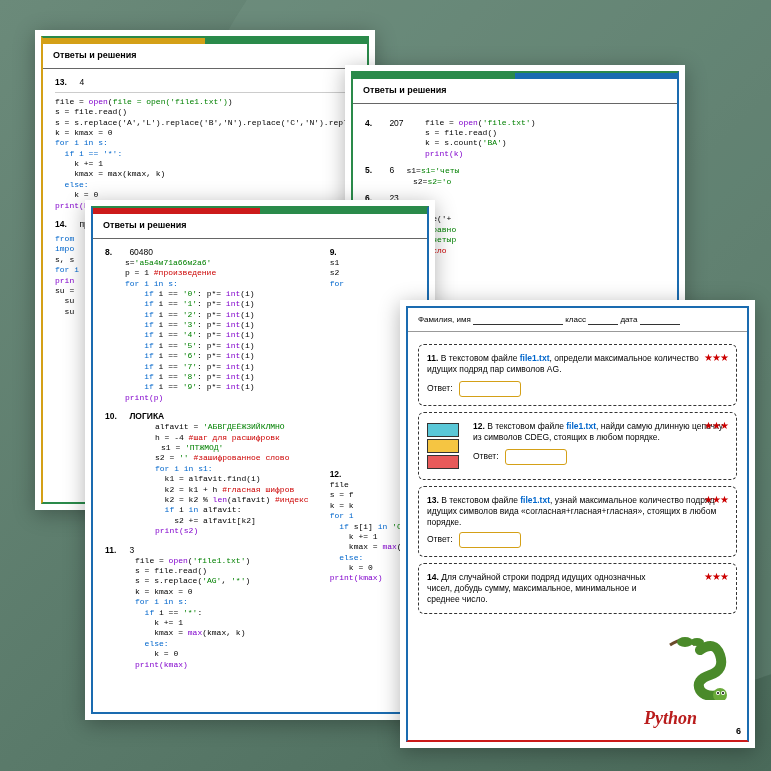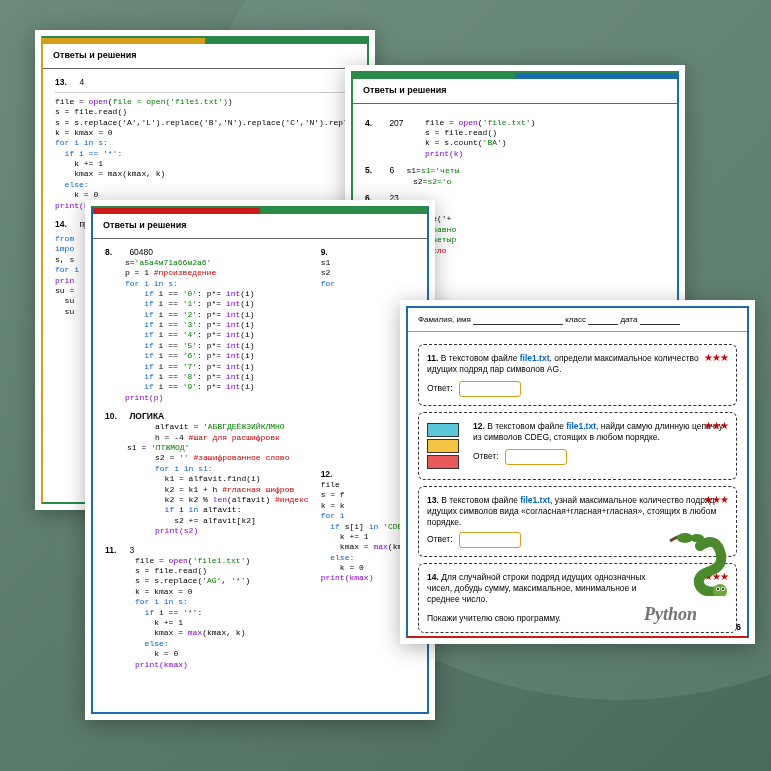--- a/index.html
+++ b/index.html
@@ -79,21 +79,21 @@
     width: 340px;
     height: 480px;
     top: 65px;
     left: 345px;
   }
   .page3 .page-border { border-color: #2a8a4a; border-right-color: #1a6bb0; }
 
   
   .page4 {
     width: 355px;
-    height: 344px;
+    height: 448px;
     top: 300px;
     left: 400px;
   }
   .page4 .page-border { border-color: #1a6bb0; border-bottom-color: #cc1a1a; }
 
   .task-box {
     border: 1.5px dashed #333;
     border-radius: 6px;
     margin: 6px 0;
     padding: 8px;
@@ -131,21 +131,21 @@
     vertical-align: bottom;
   }
   .python-logo {
     position: absolute;
     bottom: 10px;
     right: 50px;
     font-family: cursive;
     font-size: 18px;
     font-style: italic;
     font-weight: bold;
-    color: #737373;
+    color: #b91c1c;
   }
   .snake {
     position: absolute;
     bottom: 40px;
     right: 12px;
     width: 70px;
     height: 70px;
   }
   .page-num {
     position: absolute;
@@ -249,42 +249,42 @@
   </div>
 </div>
 
 <div class="page page2">
   <div class="page-border">
     <div class="header-bar">
       <div class="hbar-seg" style="background:#cc1a1a"></div>
       <div class="hbar-seg" style="background:#2a8a4a"></div>
     </div>
     <div class="page-header">Ответы и решения</div>
-    <div class="page-content" style="display:flex;gap:12px">
+    <div class="page-content" style="display:flex;gap:21px">
       <div style="flex:1">
         <div><span class="qnum">8.</span> <span>60480</span></div>
         <div class="code-line" style="margin-left:20px">s=<span class="kw-green">'а5а4м71а66м2а6'</span></div>
         <div class="code-line" style="margin-left:20px">p = 1 <span class="kw-red">#произведение</span></div>
         <div class="code-line kw-blue" style="margin-left:20px">for i in s:</div>
         <div class="code-line" style="margin-left:20px"><span class="kw-blue">    if</span> i == <span class="kw-green">'0'</span>: p*= <span class="kw-purple">int</span>(i)</div>
         <div class="code-line" style="margin-left:20px"><span class="kw-blue">    if</span> i == <span class="kw-green">'1'</span>: p*= <span class="kw-purple">int</span>(i)</div>
         <div class="code-line" style="margin-left:20px"><span class="kw-blue">    if</span> i == <span class="kw-green">'2'</span>: p*= <span class="kw-purple">int</span>(i)</div>
         <div class="code-line" style="margin-left:20px"><span class="kw-blue">    if</span> i == <span class="kw-green">'3'</span>: p*= <span class="kw-purple">int</span>(i)</div>
         <div class="code-line" style="margin-left:20px"><span class="kw-blue">    if</span> i == <span class="kw-green">'4'</span>: p*= <span class="kw-purple">int</span>(i)</div>
         <div class="code-line" style="margin-left:20px"><span class="kw-blue">    if</span> i == <span class="kw-green">'5'</span>: p*= <span class="kw-purple">int</span>(i)</div>
         <div class="code-line" style="margin-left:20px"><span class="kw-blue">    if</span> i == <span class="kw-green">'6'</span>: p*= <span class="kw-purple">int</span>(i)</div>
         <div class="code-line" style="margin-left:20px"><span class="kw-blue">    if</span> i == <span class="kw-green">'7'</span>: p*= <span class="kw-purple">int</span>(i)</div>
         <div class="code-line" style="margin-left:20px"><span class="kw-blue">    if</span> i == <span class="kw-green">'8'</span>: p*= <span class="kw-purple">int</span>(i)</div>
         <div class="code-line" style="margin-left:20px"><span class="kw-blue">    if</span> i == <span class="kw-green">'9'</span>: p*= <span class="kw-purple">int</span>(i)</div>
         <div class="code-line kw-purple" style="margin-left:20px">print(p)</div>
 
         <div style="margin-top:8px"><span class="qnum">10.</span> <b>ЛОГИКА</b></div>
         <div class="code-line" style="margin-left:50px">alfavit = <span class="kw-green">'АБВГДЕЁЖЗИЙКЛМНО</span></div>
         <div class="code-line" style="margin-left:50px">h = -4 <span class="kw-red">#шаг для расшифровк</span></div>
-        <div class="code-line" style="margin-left:22px">s1 = <span class="kw-green">'ПТЖМОД'</span></div>
+        <div class="code-line" style="margin-left:56px">s1 = <span class="kw-green">'ПТЖМОД'</span></div>
         <div class="code-line" style="margin-left:50px">s2 = <span class="kw-green">''</span> <span class="kw-red">#зашифрованное слово</span></div>
         <div class="code-line kw-blue" style="margin-left:50px">for i in s1:</div>
         <div class="code-line" style="margin-left:50px">  k1 = alfavit.find(i)</div>
         <div class="code-line" style="margin-left:50px">  k2 = k1 + h <span class="kw-red">#гласная шифров</span></div>
         <div class="code-line" style="margin-left:50px">  k2 = k2 % <span class="kw-purple">len</span>(alfavit) <span class="kw-red">#индекс</span></div>
         <div class="code-line" style="margin-left:50px"><span class="kw-blue">  if</span> i <span class="kw-blue">in</span> alfavit:</div>
         <div class="code-line" style="margin-left:50px">    s2 += alfavit[k2]</div>
         <div class="code-line kw-purple" style="margin-left:50px">print(s2)</div>
 
         <div style="margin-top:8px"><span class="qnum">11.</span> <span>3</span></div>
@@ -357,21 +357,20 @@
         <div class="stars">★★★</div>
         <b>13.</b>
         <span>В текстовом файле </span><span class="filelink">file1.txt</span><span>, узнай максимальное количество подряд идущих символов вида «согласная+гласная+гласная», стоящих в любом порядке.</span>
         <div style="margin-top:4px"><span>Ответ:</span> <span class="answer-box"></span></div>
       </div>
 
       <div class="task-box" style="padding-right:80px">
         <div class="stars">★★★</div>
         <b>14.</b>
         <span>Для случайной строки подряд идущих однозначных чисел, добудь сумму, максимальное, минимальное и среднее число.</span>
-        <div style="margin-top:8px">Покажи учителю свою программу.</div>
       </div>
 
     </div>
     <div class="snake">
       <svg viewBox="0 0 70 70">
         <path d="M 5 15 Q 20 5 30 15" stroke="#6a4a2a" stroke-width="3" fill="none"></path>
         <ellipse cx="20" cy="12" rx="8" ry="5" fill="#4a8a2a"></ellipse>
         <ellipse cx="32" cy="12" rx="7" ry="4" fill="#4a8a2a"></ellipse>
         <path d="M 35 20 Q 50 10 55 25 Q 60 40 45 45 Q 30 50 35 60 Q 40 68 55 65" stroke="#4a8a2a" stroke-width="10" fill="none" stroke-linecap="round"></path>
         <circle cx="55" cy="65" r="7" fill="#6aaa3a"></circle>

